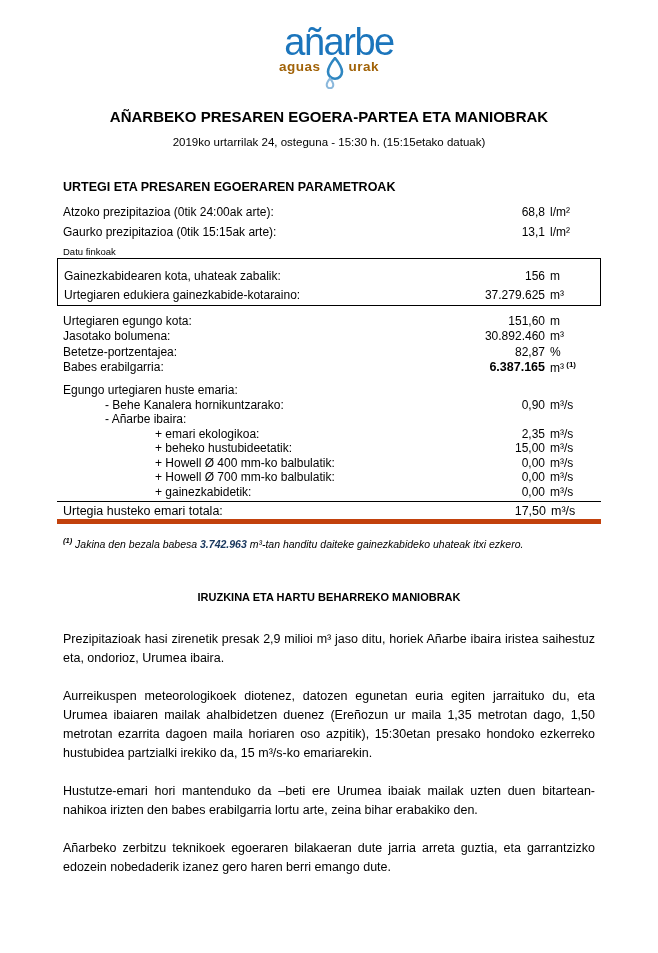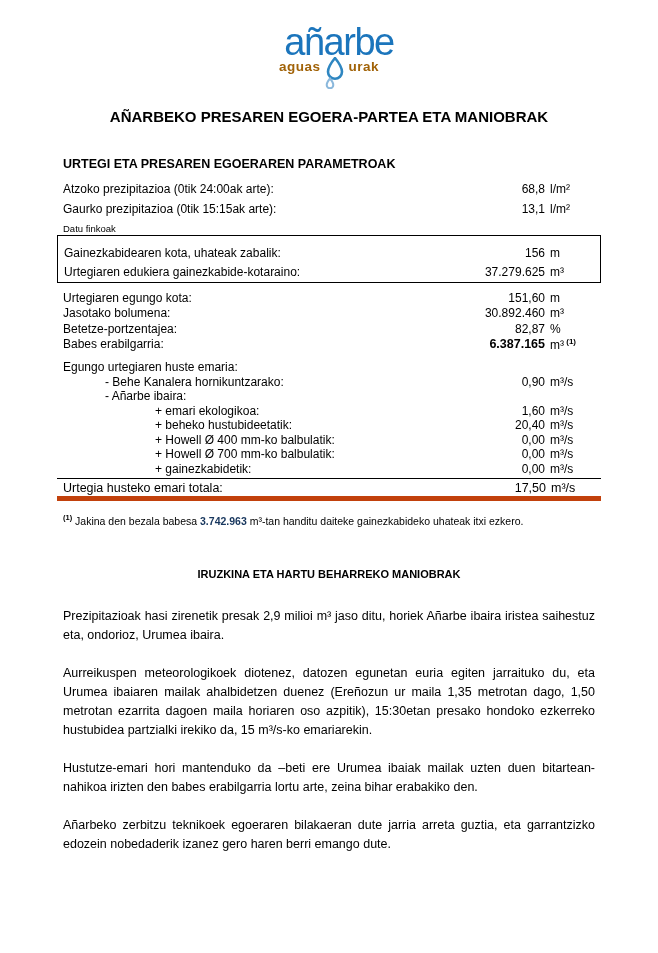--- a/index.html
+++ b/index.html
@@ -55,21 +55,21 @@
   .discharge-rows .prow { height: 14.5px; }
 
   .total-row {
     margin: 2px -6px 0 -6px;
     padding: 0 5px 0 6px;
     border-top: 1px solid #000; border-bottom: 5px solid #c2410c;
     height: 23px; font-size: 12.5px;
   }
 
   
-  .footnote { margin: 10px 0 0 0; font-size: 10.5px; line-height: 13px; }
+  .footnote { margin: 10px 0 0 0; font-size: 10.5px; line-height: 13px; font-style: italic; }
   .footnote sup { font-size: 7.5px; font-weight: bold; }
   .fn-num { font-weight: bold; color: #17365d; }
 
   
   .section2-heading { margin-top: 40px; text-align: center; font-size: 11px; font-weight: bold; }
   .paragraphs p {
     margin: 19px 0 0 0;
     font-size: 12.5px; line-height: 19px;
     text-align: justify;
   }
@@ -90,20 +90,21 @@
           <path d="M6 21.5 C6 21.5 2.7 25.6 2.7 27.9 a3.3 3.3 0 0 0 6.6 0 C9.3 25.6 6 21.5 6 21.5 Z" fill="none" stroke="#8bb8dc" stroke-width="2"></path>
         </svg>
       </span>
       <span>urak</span>
     </div>
   </div>
 
   <div class="content">
 
     <div class="doc-title">AÑARBEKO PRESAREN EGOERA-PARTEA ETA MANIOBRAK</div>
+    <div class="doc-subtitle">2019ko urtarrilak 24, osteguna - 15:30 h. (15:15etako datuak)</div>
 
     <div class="section-heading">URTEGI ETA PRESAREN EGOERAREN PARAMETROAK</div>
 
     <div class="rows">
         <div class="prow">
           <span class="lbl">Atzoko prezipitazioa (0tik 24:00ak arte):</span>
           <span class="num">68,8</span>
           <span class="unit">l/m²</span>
         </div>
         <div class="prow">
@@ -160,26 +161,26 @@
           <span class="num">0,90</span>
           <span class="unit">m³/s</span>
         </div>
         <div class="prow ind1">
           <span class="lbl">- Añarbe ibaira:</span>
           <span class="num"></span>
           <span class="unit"></span>
         </div>
         <div class="prow ind2">
           <span class="lbl">+ emari ekologikoa:</span>
-          <span class="num">1,60</span>
+          <span class="num">2,35</span>
           <span class="unit">m³/s</span>
         </div>
         <div class="prow ind2">
           <span class="lbl">+ beheko hustubideetatik:</span>
-          <span class="num">20,40</span>
+          <span class="num">15,00</span>
           <span class="unit">m³/s</span>
         </div>
         <div class="prow ind2">
           <span class="lbl">+ Howell Ø 400 mm-ko balbulatik:</span>
           <span class="num">0,00</span>
           <span class="unit">m³/s</span>
         </div>
         <div class="prow ind2">
           <span class="lbl">+ Howell Ø 700 mm-ko balbulatik:</span>
           <span class="num">0,00</span>

